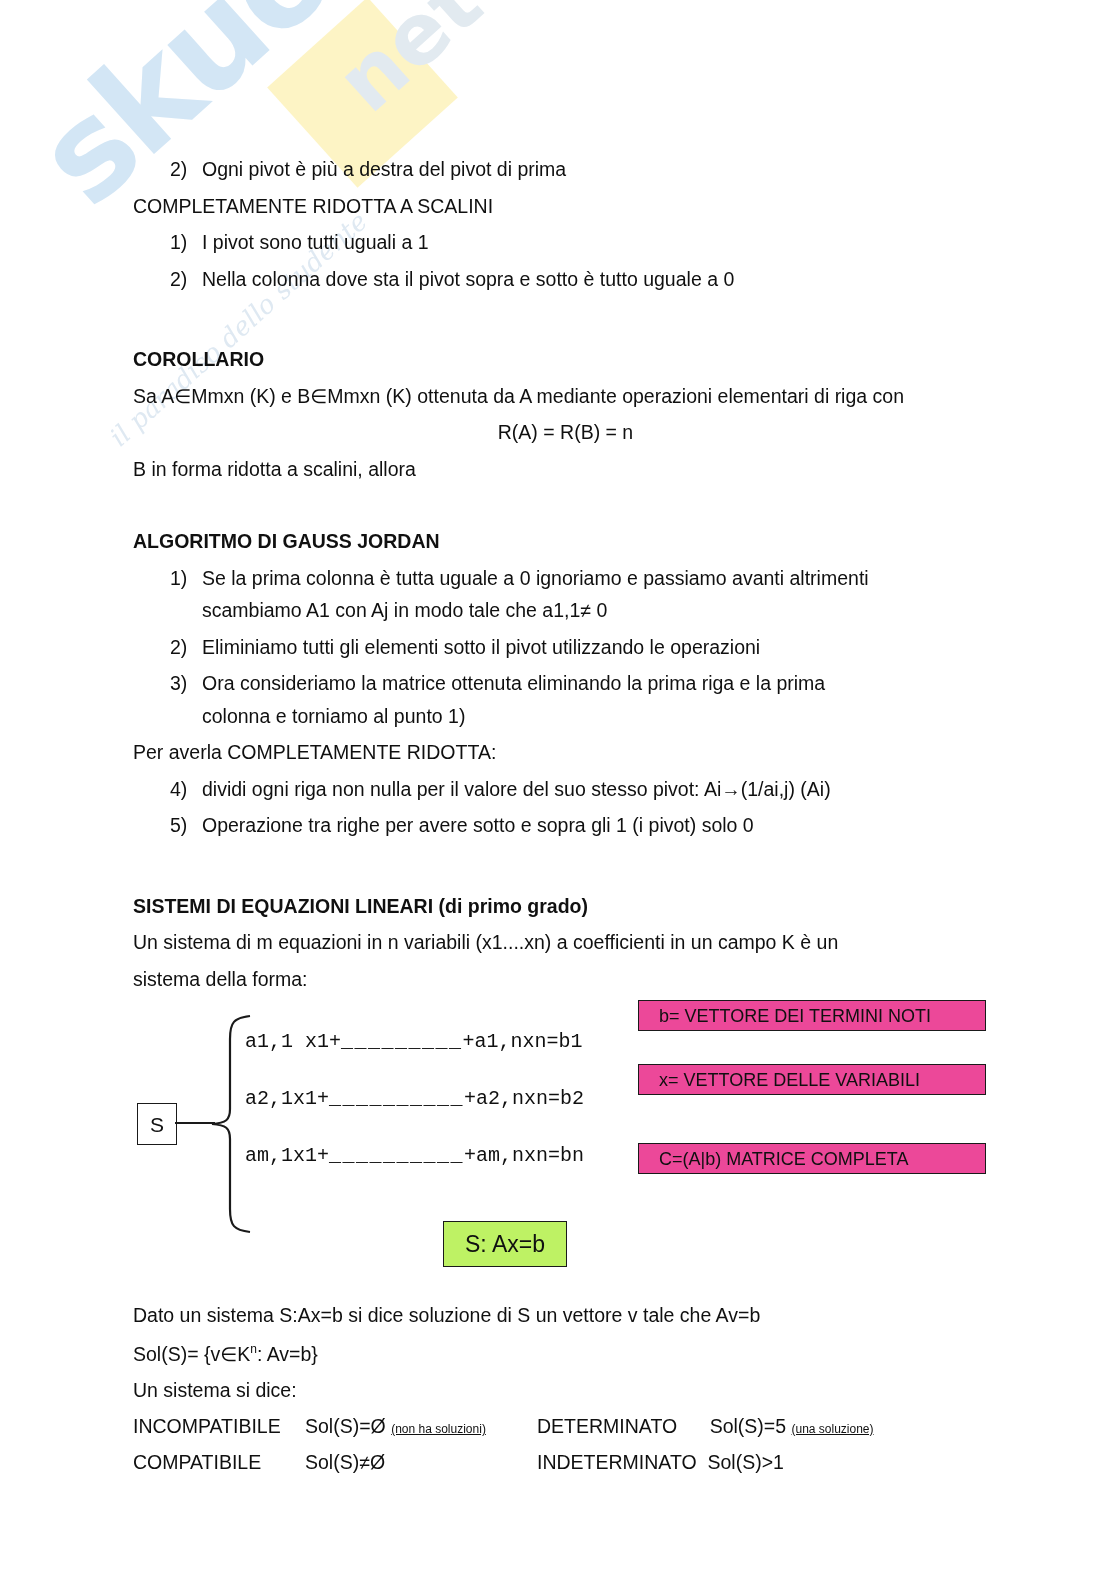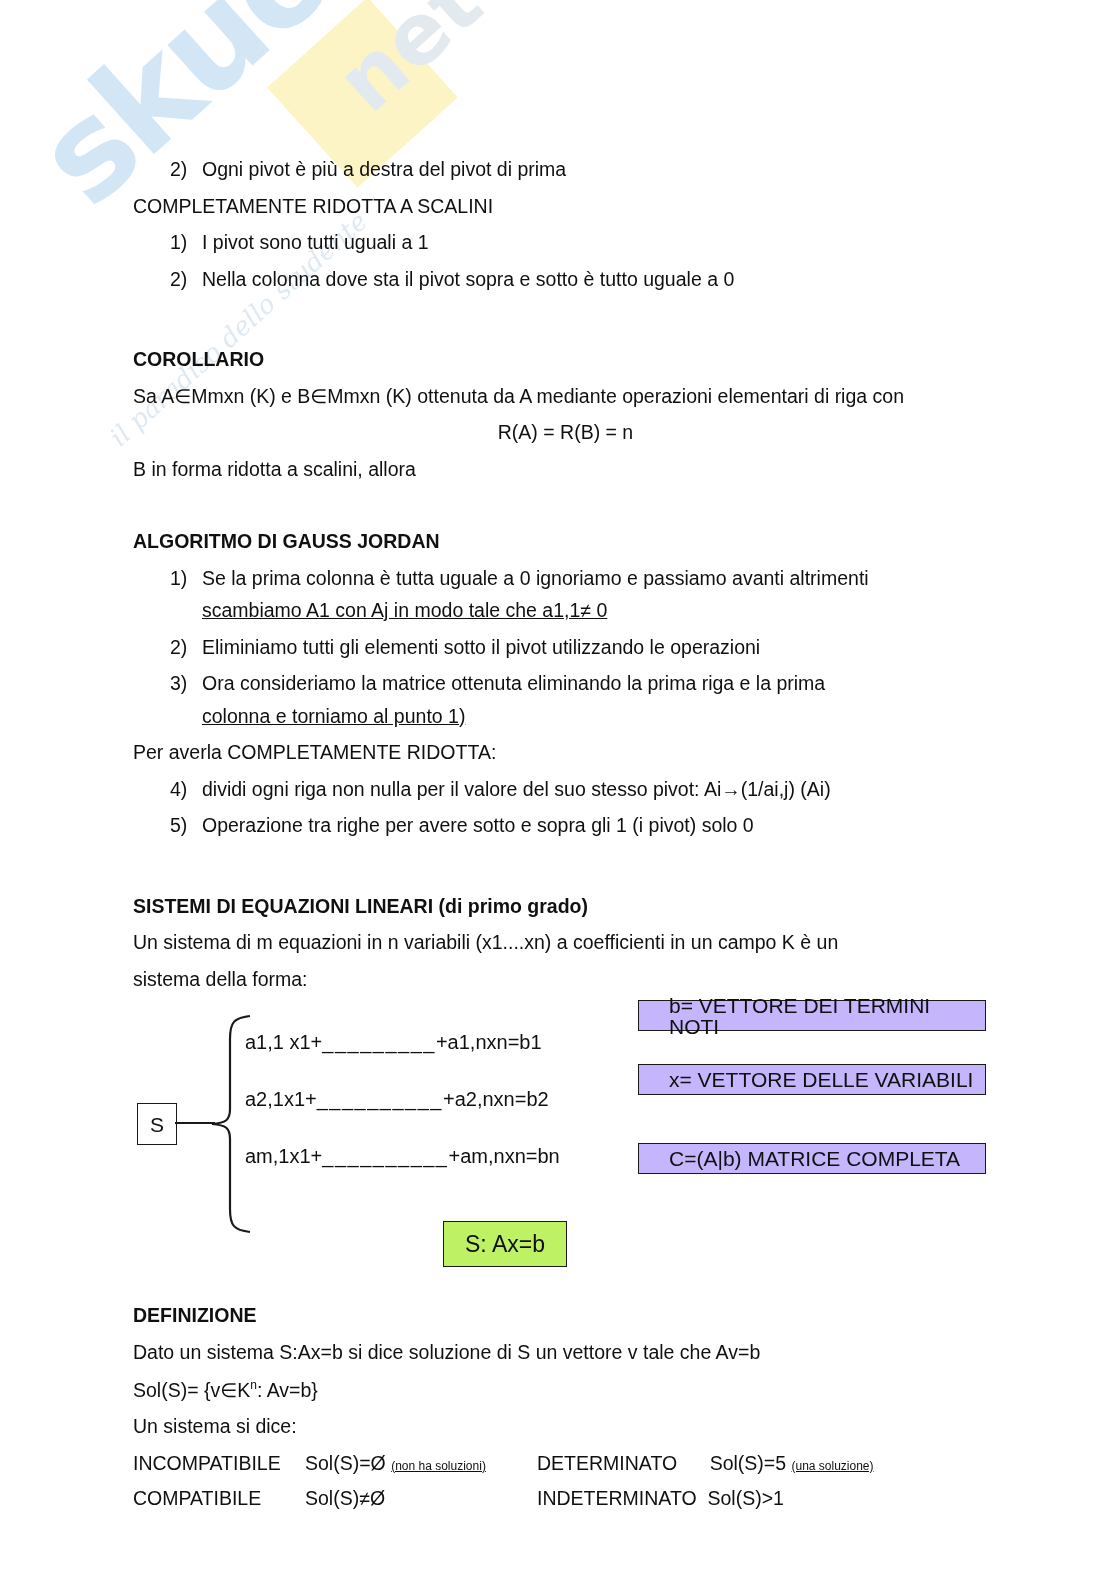--- a/index.html
+++ b/index.html
@@ -93,21 +93,21 @@
     gap: 14px;
   }
   .numbered .num { width: 18px; flex: none; }
   .numbered .txt { flex: 1; }
   .gap-md { height: 36px; }
   .gap-lg { height: 44px; }
   .bold { font-weight: bold; }
   .center { text-align: center; }
   .rowline { margin: 0 0 17px 0; }
   .rowline:last-child { margin-bottom: 0; }
-  .cont-indent { padding-left: 69px; margin-top: 13px; text-decoration: underline; }
+  .cont-indent { padding-left: 69px; margin-top: 13px; }
 
   
   .sysblock {
     position: relative;
     height: 300px;
     margin-top: 10px;
   }
   .s-box {
     position: absolute;
     left: 4px;
@@ -134,40 +134,41 @@
     top: 7px;
     width: 46px;
     height: 222px;
   }
   .eqs {
     position: absolute;
     left: 112px;
     top: 26px;
     font-size: 20px;
     line-height: 1;
+    font-family: Liberation Mono, monospace;
   }
   .eq { margin-bottom: 37px; white-space: nowrap; }
   .eq:last-child { margin-bottom: 12px; }
   .dash { letter-spacing: 1.5px; }
 
   .legend {
     position: absolute;
     left: 505px;
     top: -6px;
     width: 348px;
   }
   .lbox {
     border: 1.5px solid #1a1a1a;
     height: 31px;
     display: flex;
     align-items: center;
-    padding-left: 30px;
-    font-size: 21px;
+    padding-left: 20px;
+    font-size: 18px;
     box-sizing: border-box;
-    background: #c4b5fd;
+    background: #ec4899;
   }
   .lgap1 { height: 33px; }
   .lgap2 { height: 22px; }
   .lgap3 { height: 26px; }
 
   .axb {
     position: absolute;
     left: 310px;
     top: 215px;
     width: 122px;
@@ -291,21 +292,20 @@
         <div class="lgap1"></div>
         <div class="lbox">x= VETTORE DELLE VARIABILI</div>
         <div class="lgap2"></div>
         <div class="lgap3"></div>
         <div class="lbox">C=(A|b)  MATRICE COMPLETA</div>
       </div>
 
       <div class="axb">S: Ax=b</div>
     </div>
 
-    <div class="para rowline bold">DEFINIZIONE</div>
     <div class="para rowline">Dato un sistema S:Ax=b si dice soluzione di S un vettore v tale che Av=b</div>
     <div class="para rowline"><span>Sol(S)= {v∈K</span><sup>n</sup><span>: Av=b}</span></div>
     <div class="para rowline">Un sistema si dice:</div>
 
     <div class="tbl">
       <div>INCOMPATIBILE</div>
       <div><span>Sol(S)=Ø</span> <span class="small">(non ha soluzioni)</span></div>
       <div><span>DETERMINATO</span>&nbsp;&nbsp;&nbsp;&nbsp;&nbsp;&nbsp;<span>Sol(S)=5</span> <span class="small">(una soluzione)</span></div>
 
       <div>COMPATIBILE</div>

